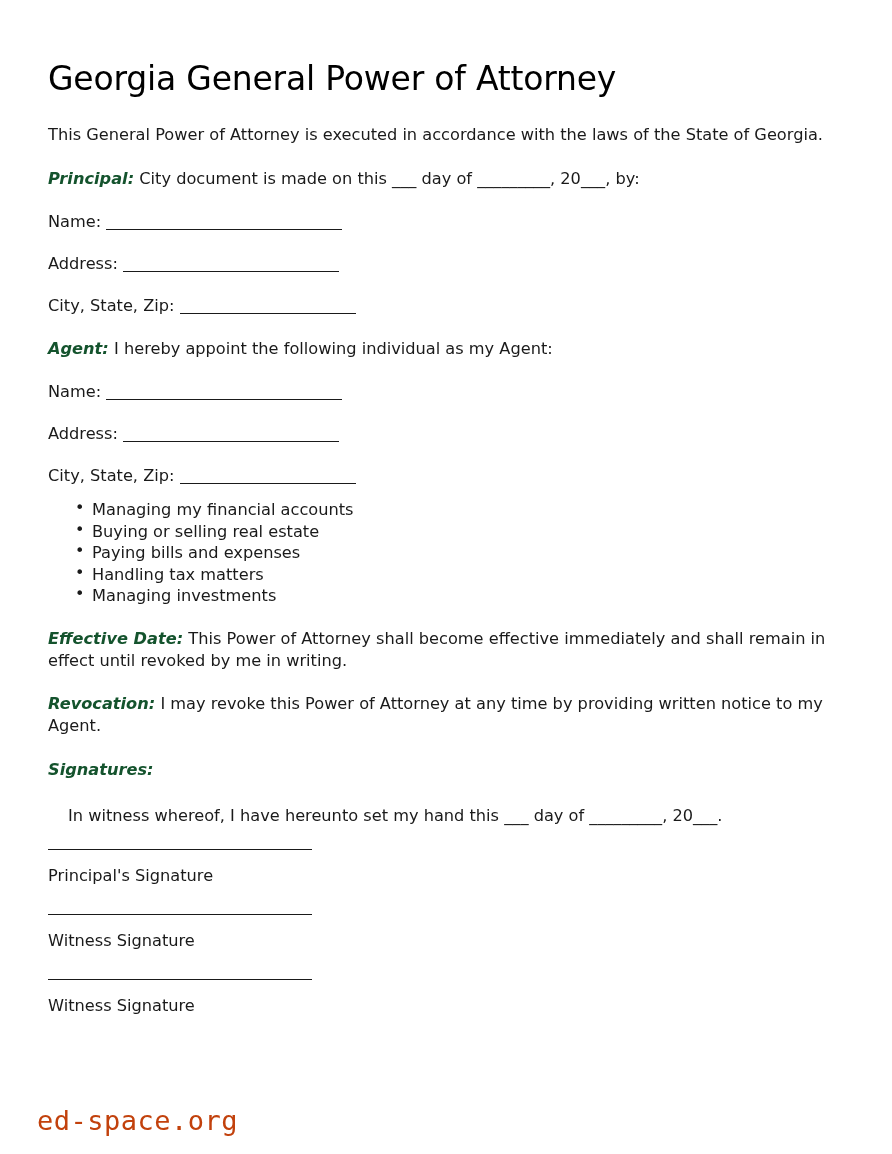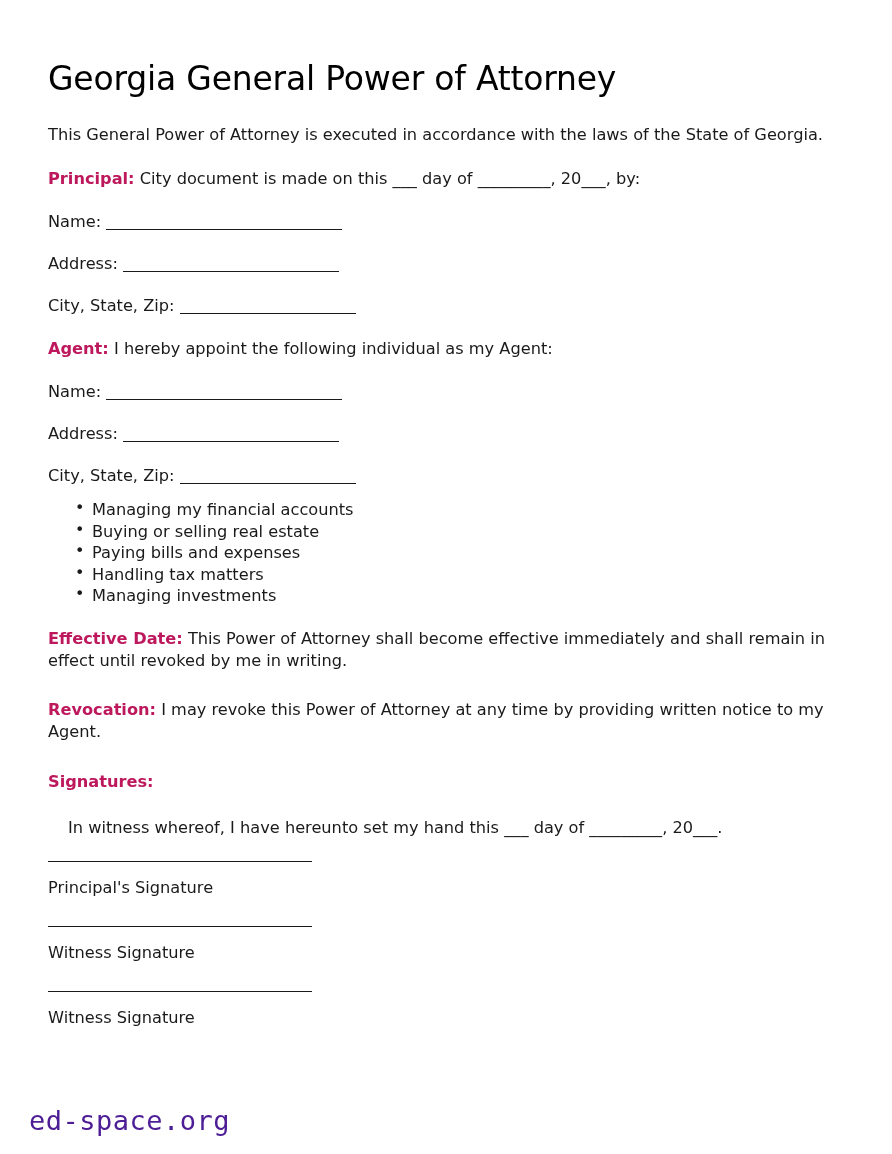--- a/index.html
+++ b/index.html
@@ -32,24 +32,25 @@
     line-height: 1.2;
   }
   p, .para {
     font-size: 16.2px;
     line-height: 1.36;
     margin: 0;
     color: #1a1a1a;
   }
   .intro { margin-top: 25px; }
   .blk { margin-top: 22px; }
-  .blk-tight { margin-top: 27px; }
+  .blk-tight { margin-top: 21px; }
   b, .lbl {
     font-weight: bold;
-    color: #be185d;
+    color: #14532d;
+    font-style: italic;
   }
   .fieldline {
     margin-top: 21px;
     font-size: 16.2px;
     line-height: 1.3;
     white-space: nowrap;
   }
   .rule {
     display: inline-block;
     border-bottom: 1.6px solid #1a1a1a;
@@ -90,25 +91,25 @@
     font-size: 16.2px;
     line-height: 1.3;
     margin-top: 15px;
     color: #1a1a1a;
   }
   .witness-stamp {
     margin-top: 28px;
   }
   .footer-mark {
     position: absolute;
-    left: 29px;
+    left: 37px;
     bottom: 18px;
     font-family: "DejaVu Sans Mono", monospace;
     font-size: 27px;
-    color: #4c1d95;
+    color: #c2410c;
     letter-spacing: 0.5px;
     white-space: nowrap;
   }
 </style>
 </head>
 <body>
 
 <div class="page">
 
   <h1 class="doc-title">Georgia General Power of Attorney</h1>

